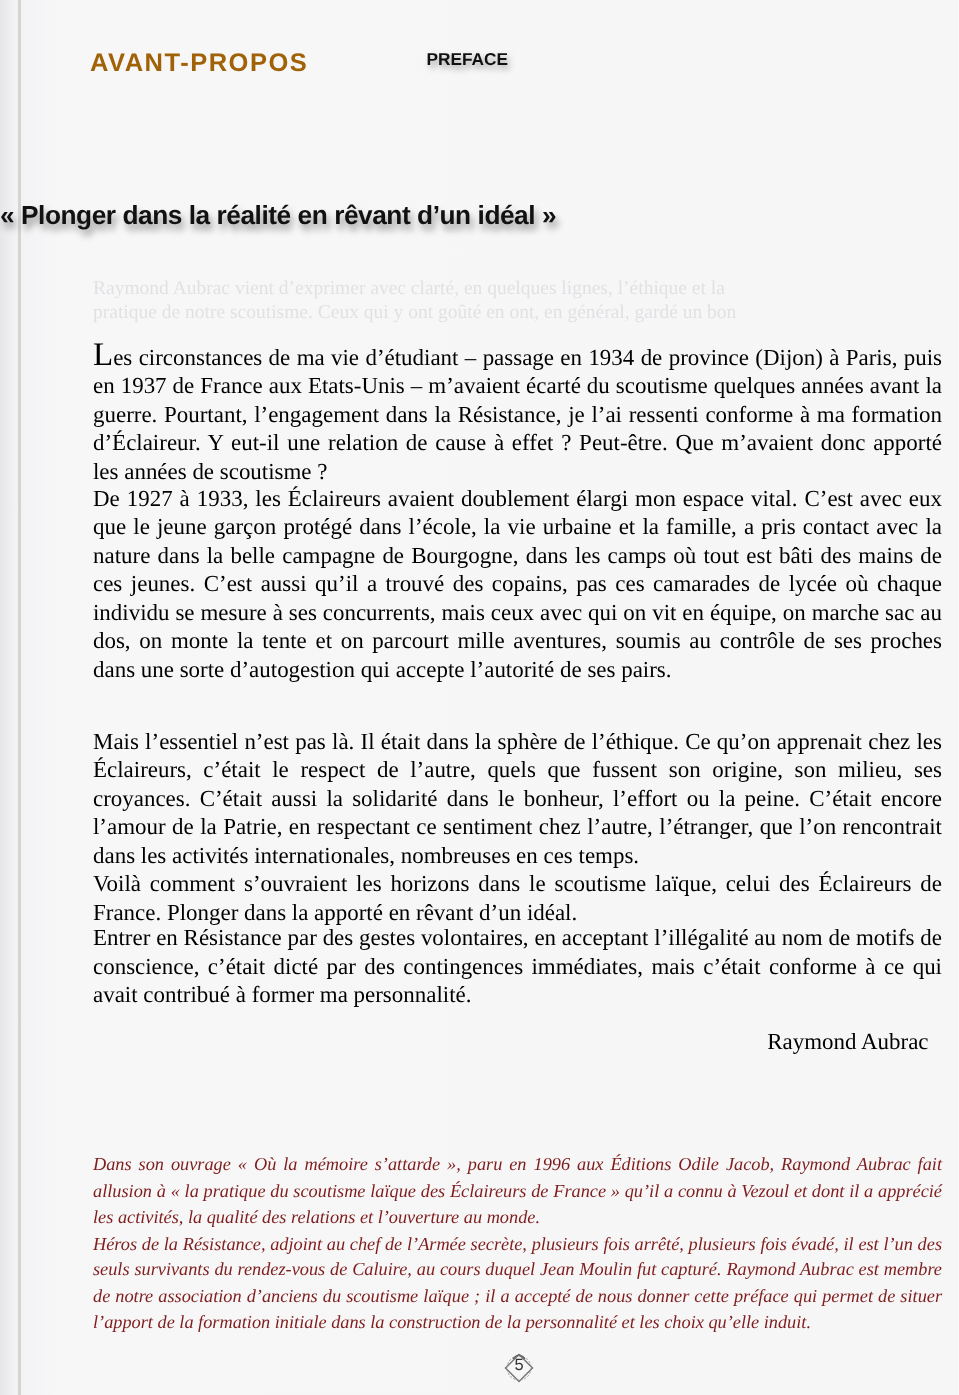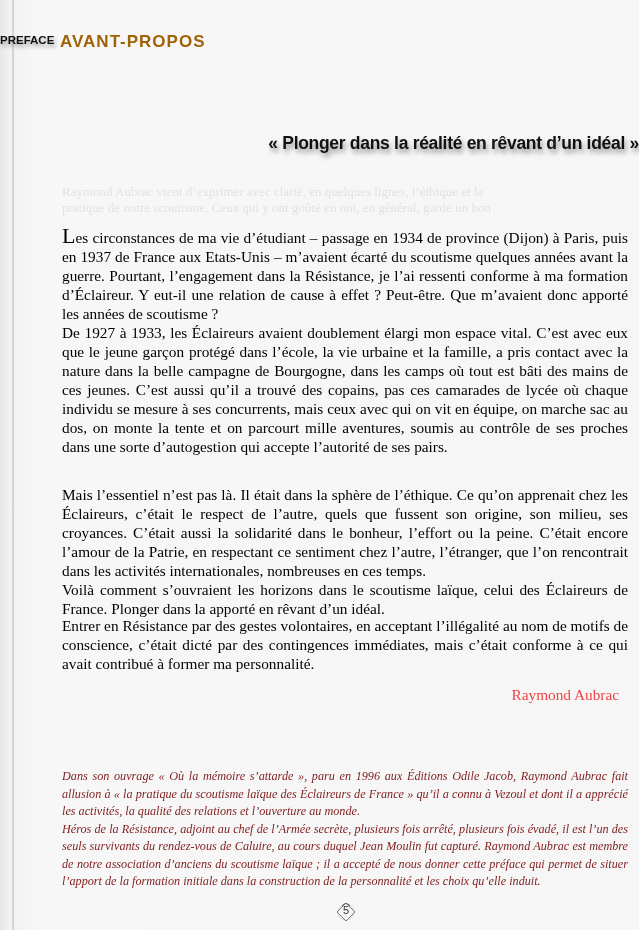--- a/index.html
+++ b/index.html
@@ -13,47 +13,47 @@
   .spine {
     position: absolute; left: 12px; top: 0; width: 2px; height: 930px;
     background: #c9c7c2; opacity: 0.7;
   }
   .ghost {
     position: absolute; left: 60px; top: 32px;
     font-family: "Liberation Sans", sans-serif; font-weight: bold;
     font-size: 17px; color: #a16207; letter-spacing: 1px;
   }
   .header-label {
-    position: absolute; left: 0; right: 16px; top: 34px; text-align: left;
+    position: absolute; left: 0; right: 16px; top: 34px; text-align: center;
     font-family: "Liberation Sans", sans-serif; font-weight: bold;
     font-size: 11.5px; color: #111;
     text-shadow: 2px 3px 4px rgba(0,0,0,0.35);
   }
   .page-title {
-    position: absolute; left: 0; right: 0; top: 133px; text-align: right;
+    position: absolute; left: 0; right: 0; top: 133px; text-align: left;
     font-family: "Liberation Sans", sans-serif; font-weight: bold;
     font-size: 17.5px; color: #111; letter-spacing: -0.3px;
     text-shadow: 2px 4px 5px rgba(0,0,0,0.4);
   }
   .body-text {
     position: absolute; left: 62px; width: 566px;
     font-family: "Liberation Serif", serif;
     font-size: 15.3px; line-height: 19px; text-align: justify;
     color: #000000;
   }
   .body-text p { margin: 0; }
   .dropcap { font-size: 22px; }
   .p1 { top: 226px; }
   .p2 { top: 323px; }
   .p3 { top: 485px; }
   .p4 { top: 580px; }
   .p5 { top: 616px; }
   .signature {
     position: absolute; right: 20px; top: 686px;
-    font-family: "Liberation Serif", serif; font-size: 15.3px; color: #ef4444;
+    font-family: "Liberation Serif", serif; font-size: 15.3px; color: #000000;
   }
   .note {
     position: absolute; left: 62px; width: 566px; top: 768px;
     font-family: "Liberation Serif", serif; font-style: italic;
     font-size: 12.2px; line-height: 17.5px; color: #7f1d1d;
     text-align: justify;
   }
   .note p { margin: 0; }
   .folio {
     position: absolute; left: 334px; top: 900px; width: 24px; height: 24px;

